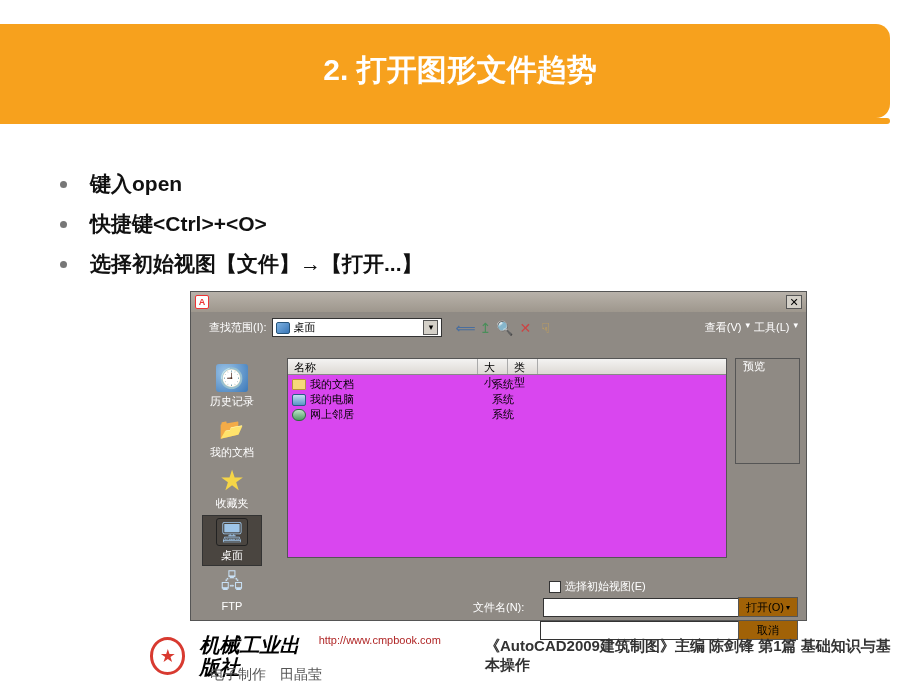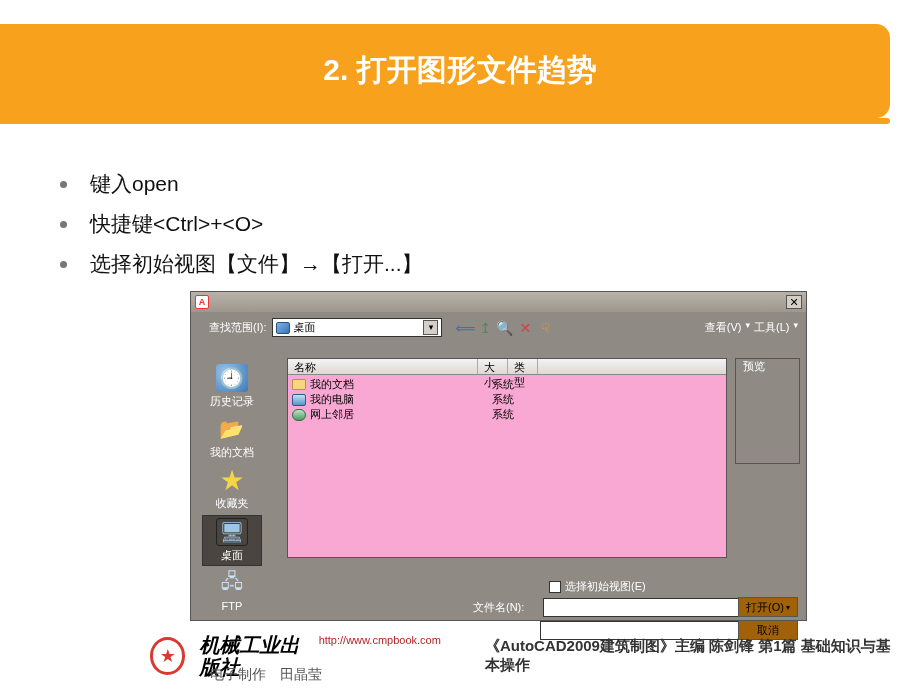--- a/index.html
+++ b/index.html
@@ -1,20 +1,20 @@
 <!DOCTYPE html>
 <html><head>
 <meta charset="utf-8">
 <style>
   * { margin: 0; padding: 0; box-sizing: border-box; }
   body { width: 920px; height: 690px; background: #fff; font-family: "Microsoft YaHei", SimSun, Arial, sans-serif; position: relative; overflow: hidden; }
   .header-band { position: absolute; top: 24px; left: 0; right: 0; height: 94px; background: #f7a11d; border-radius: 0 14px 14px 0; width: 890px; }
   .header-title { position: absolute; top: 50px; width: 100%; text-align: center; color: #fff; font-size: 30px; font-weight: bold; }
   .underline { position: absolute; top: 118px; left: 0; width: 890px; height: 6px; background: #f7a11d; border-radius: 0 6px 6px 0;}
-  .bullets { position: absolute; top: 164px; left: 80px; font-size: 21px; font-weight: normal; color: #111; line-height: 1.85; }
+  .bullets { position: absolute; top: 164px; left: 80px; font-size: 21px; font-weight: bold; color: #111; line-height: 1.85; }
   .bullets li::marker { color: #777; font-size: 22px;}
   .bullets li { padding-left: 10px; }
 
   
   .dlg { position: absolute; top: 291px; left: 190px; width: 617px; height: 330px; background: #8f8a84; border: 1px solid #555; font-size: 11px; color:#000; font-family: SimSun,"MS Sans Serif",Arial,sans-serif; }
   .dlg-title { height: 20px; background: linear-gradient(#b8b2aa,#9e978d); display: flex; align-items: center; padding: 0 4px; gap:4px; }
   .dlg-title .appicon { width: 14px; height: 14px; background: #fff; border:1px solid #e33; border-radius:2px; display:flex; align-items:center; justify-content:center; font-size:9px; color:#e33; font-weight:bold;}
   .dlg-title .ttxt { color: #fff; font-size: 11px; flex:1;}
   .dlg-title .close { width:16px; height:14px; background:#d4d0c8; border:1px solid #555; text-align:center; line-height:12px; font-size:11px; margin-left:auto;}
   .dlg-body { position:absolute; top:21px; left:0; right:0; bottom:0; background:#8f8a84; }
@@ -30,21 +30,21 @@
   .sidebar { position:absolute; top:45px; left:0; width:82px; bottom:0; display:flex; flex-direction:column; align-items:center; gap:2px; padding-top:4px;}
   .sb-item{ width:60px; text-align:center; color:#fff; font-size:11px; padding:2px 0;}
   .sb-item.active{ background:#4a4540; border:1px solid #333;}
   .sb-icon{ width:32px; height:28px; margin:0 auto 2px; display:flex; align-items:center; justify-content:center; border-radius:3px; font-size:20px;}
   .sb-icon.clock{ background:radial-gradient(circle at 30% 30%, #9dc5e8, #3b78b8);}
   .sb-icon.docs{ }
   .sb-icon.star{ color:#f5d547; font-size:28px;}
   .sb-icon.desk{ background:#4a4540; border:1px solid #222;}
   .sb-icon.ftp{ }
 
-  .filelist { position:absolute; top:45px; left:96px; width:440px; height:200px; background:#f9a8d4; border:1px solid #555; }
+  .filelist { position:absolute; top:45px; left:96px; width:440px; height:200px; background:#d946ef; border:1px solid #555; }
   .filelist-head { height:16px; background:linear-gradient(#f4f3f2,#ddd9d4); border-bottom:1px solid #888; display:flex; font-size:11px;}
   .filelist-head .col{ border-right:1px solid #aaa; padding:1px 6px;}
   .filelist-rows{ padding:2px 4px; font-size:11px;}
   .filelist-rows .row{ display:flex; align-items:center; gap:4px; height:15px;}
   .fldicon{ width:14px; height:11px; background:#f6d77a; border:1px solid #b7943c; border-radius:1px;}
   .pcicon{ width:14px; height:12px; background:linear-gradient(#c4dff3,#5a95c6); border:1px solid #2a5a86; border-radius:2px;}
   .neticon{ width:14px; height:12px; background:linear-gradient(#bde3c8,#4e9b63); border:1px solid #2c6b3e; border-radius:7px;}
 
   .preview-pane{ position:absolute; top:45px; left:544px; width:65px; height:106px; border:1px solid #555; background:#8f8a84;}
   .preview-lbl{ position:absolute; top:46px; left:552px; color:#fff; font-size:11px;}

